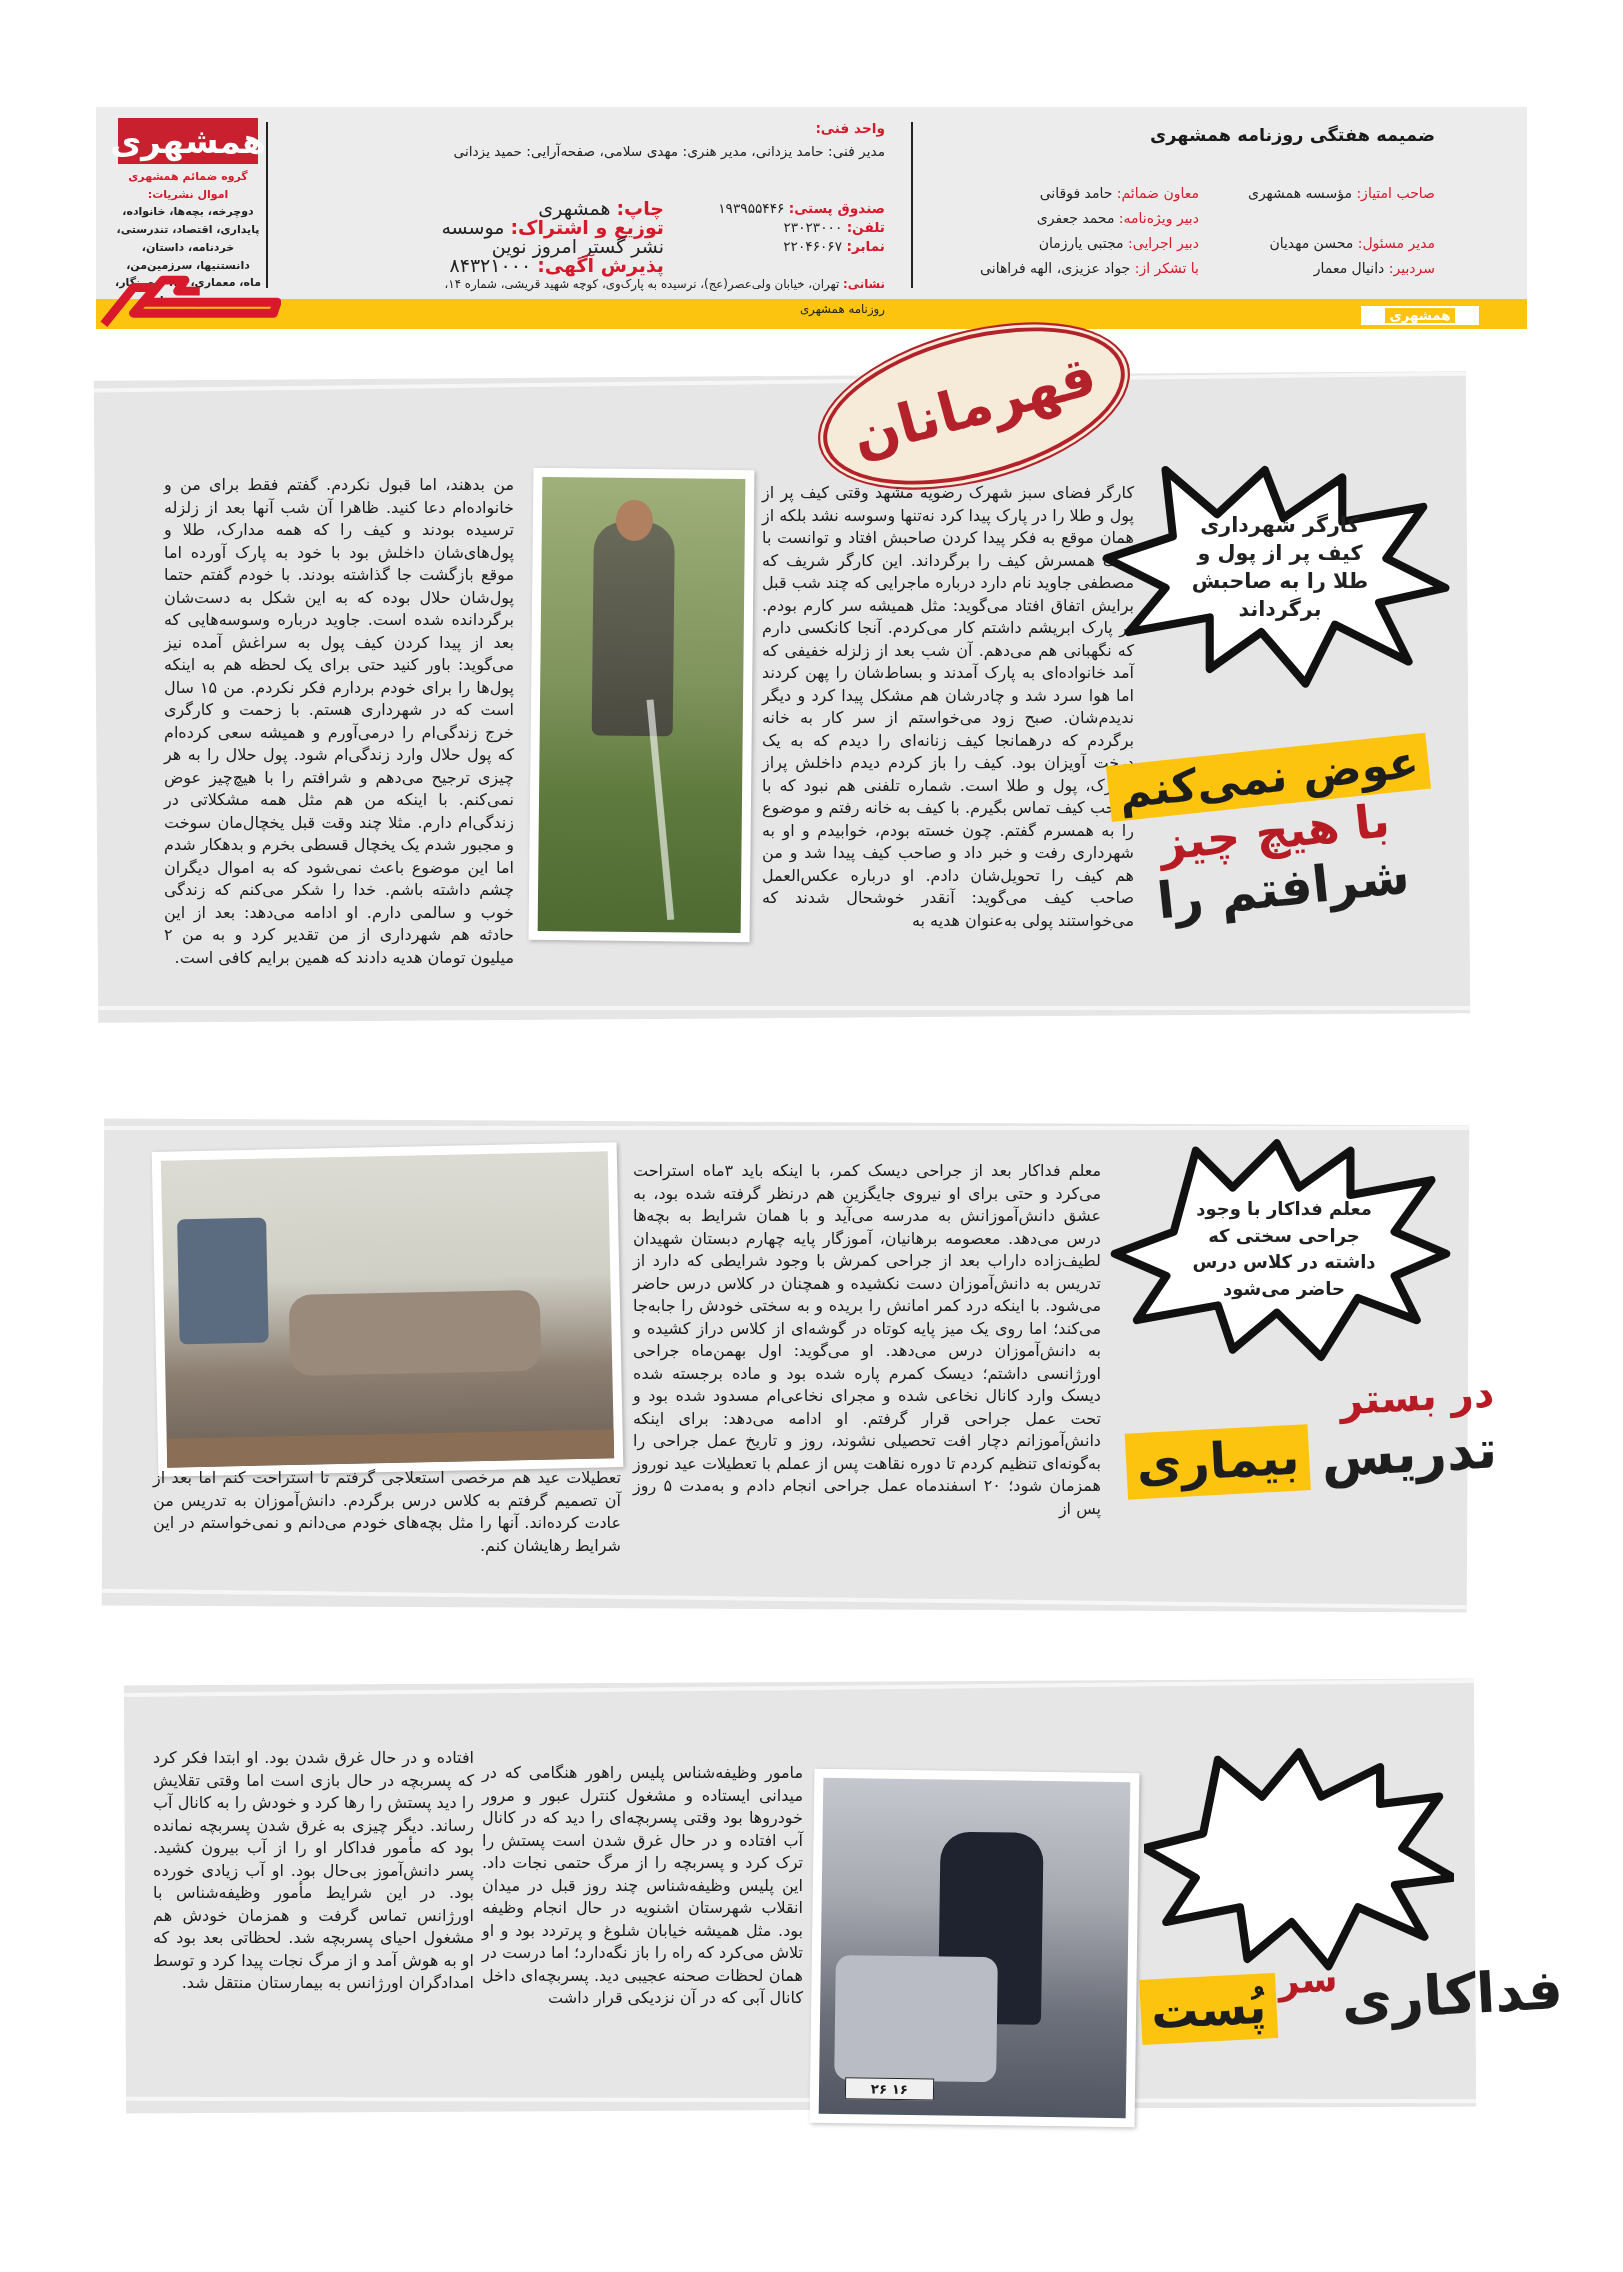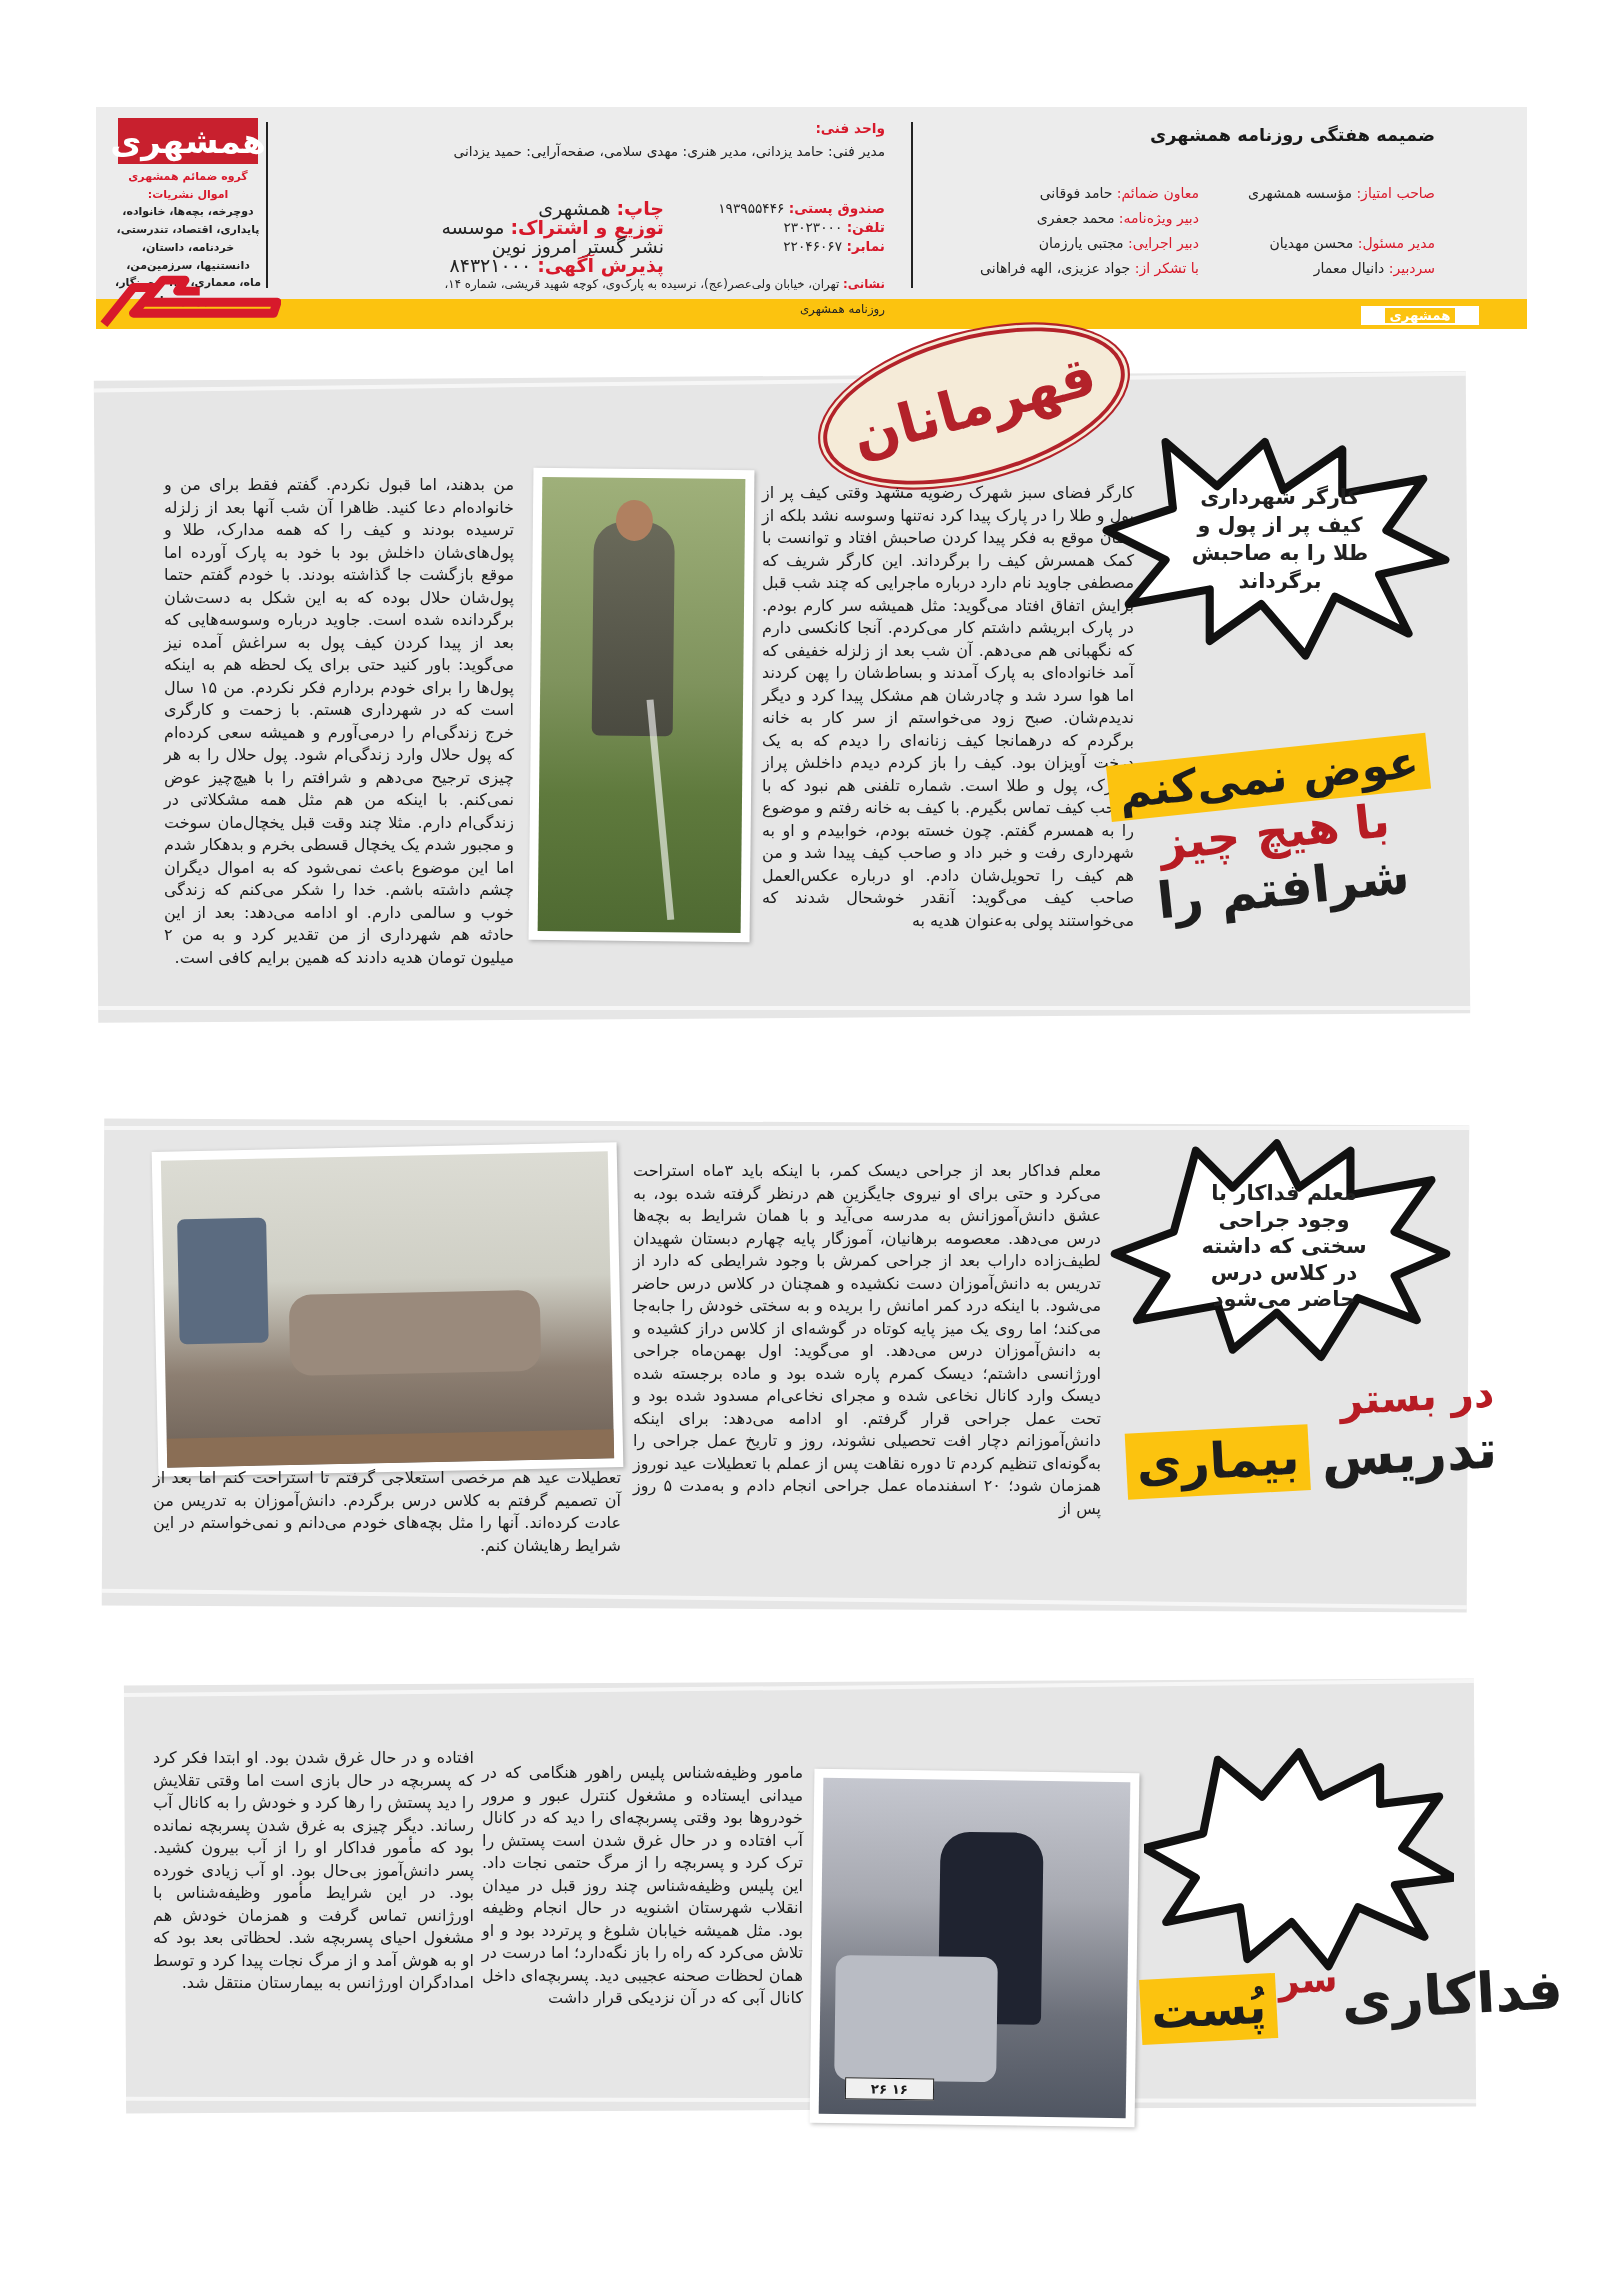--- a/index.html
+++ b/index.html
@@ -131,21 +131,21 @@
     <div style="position:absolute;left:52px;top:44px;width:81px;height:214px;background:linear-gradient(180deg,#6a6a5a,#4a4a40);border-radius:29.5px 29.5px 7.4px 7.4px;"></div>
     <div style="position:absolute;left:74px;top:22px;width:37px;height:41px;background:#b08060;border-radius:50%;"></div>
     <div style="position:absolute;left:118px;top:221px;width:7.4px;height:221px;background:rgba(255,255,255,.6);transform:rotate(-6deg);"></div>
   </div>
 </div>
 
 <div class="article" style="left:162px; top:472px; width:354px;">
   <p>من بدهند، اما قبول نکردم. گفتم فقط برای من و خانواده‌ام دعا کنید. ظاهرا آن شب آنها بعد از زلزله ترسیده بودند و کیف را که همه مدارک، طلا و پول‌های‌شان داخلش بود با خود به پارک آورده اما موقع بازگشت جا گذاشته بودند. با خودم گفتم حتما پول‌شان حلال بوده که به این شکل به دست‌شان برگردانده شده است. جاوید درباره وسوسه‌هایی که بعد از پیدا کردن کیف پول به سراغش آمده نیز می‌گوید: باور کنید حتی برای یک لحظه هم به اینکه پول‌ها را برای خودم بردارم فکر نکردم. من ۱۵ سال است که در شهرداری هستم. با زحمت و کارگری خرج زندگی‌ام را درمی‌آورم و همیشه سعی کرده‌ام که پول حلال وارد زندگی‌ام شود. پول حلال را به هر چیزی ترجیح می‌دهم و شرافتم را با هیچ‌چیز عوض نمی‌کنم. با اینکه من هم مثل همه مشکلاتی در زندگی‌ام دارم. مثلا چند وقت قبل یخچال‌مان سوخت و مجبور شدم یک یخچال قسطی بخرم و بدهکار شدم اما این موضوع باعث نمی‌شود که به اموال دیگران چشم داشته باشم. خدا را شکر می‌کنم که زندگی خوب و سالمی دارم. او ادامه می‌دهد: بعد از این حادثه هم شهرداری از من تقدیر کرد و به من ۲ میلیون تومان هدیه دادند که همین برایم کافی است.</p>
 </div>
 
-<div class="burst" style="left:1099px; top:420px; width:354px; height:243px;">
+<div class="burst" style="left:1099px; top:448px; width:354px; height:243px;">
   <svg width="354" height="243" viewBox="0 0 480 330">
     <polygon points="90,30 160,90 225,30 250,95 330,40 330,100 440,80 390,150 470,190 380,210 420,290 320,240 280,320 220,250 150,300 150,230 40,250 90,190 10,150 100,120" fill="#fff" stroke="#111" stroke-width="11" stroke-linejoin="round"></polygon>
   </svg>
   <div class="burst-text" style="left:89px; top:63px; width:184px; font-size:20.7px; line-height:28px;">کارگر شهرداری کیف پر از پول و طلا را به صاحبش برگرداند</div>
 </div>
 
 <div class="headline" style="left:1114px; top:749px; transform:rotate(-6deg);">
   <div class="hl-yellow hl-black" style="font-size:44px; line-height:56px;">عوض نمی‌کنم</div>
   <div class="hl-red" style="font-size:46px; line-height:55px; text-align:center;">با هیچ چیز</div>
   <div class="hl-black" style="font-size:50px; line-height:59px; text-align:left; padding-left:37px;">شرافتم را</div>
@@ -166,21 +166,21 @@
 </div>
 
 <div class="article" style="left:151px; top:1465px; width:472px;">
   <p>تعطیلات عید هم مرخصی استعلاجی گرفتم تا استراحت کنم اما بعد از آن تصمیم گرفتم به کلاس درس برگردم. دانش‌آموزان به تدریس من عادت کرده‌اند. آنها را مثل بچه‌های خودم می‌دانم و نمی‌خواستم در این شرایط رهایشان کنم.</p>
 </div>
 
 <div class="burst" style="left:1107px; top:1136px; width:347px; height:243px;">
   <svg width="347" height="243" viewBox="0 0 470 330">
     <polygon points="120,20 170,70 230,10 260,70 330,20 330,80 440,60 390,130 460,160 390,190 420,250 340,220 290,300 230,240 170,290 150,230 40,250 80,190 10,160 90,130" fill="#fff" stroke="#111" stroke-width="11" stroke-linejoin="round"></polygon>
   </svg>
-  <div class="burst-text" style="left:85px; top:44px; width:184px; font-size:21px; line-height:26.6px;">معلم فداکار با وجود جراحی سختی که داشته در کلاس درس حاضر می‌شود</div>
+  <div class="burst-text" style="left:85px; top:60px; width:184px; font-size:18px; line-height:26.6px;">معلم فداکار با وجود جراحی سختی که داشته در کلاس درس حاضر می‌شود</div>
 </div>
 
 <div class="headline" style="left:1125px; top:1380px; transform:rotate(-3deg);">
   <div class="hl-red" style="font-size:40px; line-height:44px; padding-left:118px;">در بستر</div>
   <div style="display:flex; flex-direction:row; align-items:flex-end; gap:11.8px;">
     <span class="hl-black" style="font-size:53px; line-height:63px;">تدریس</span>
     <span class="hl-yellow hl-black" style="font-size:49px; line-height:66px;">بیماری</span>
   </div>
 </div>
 

